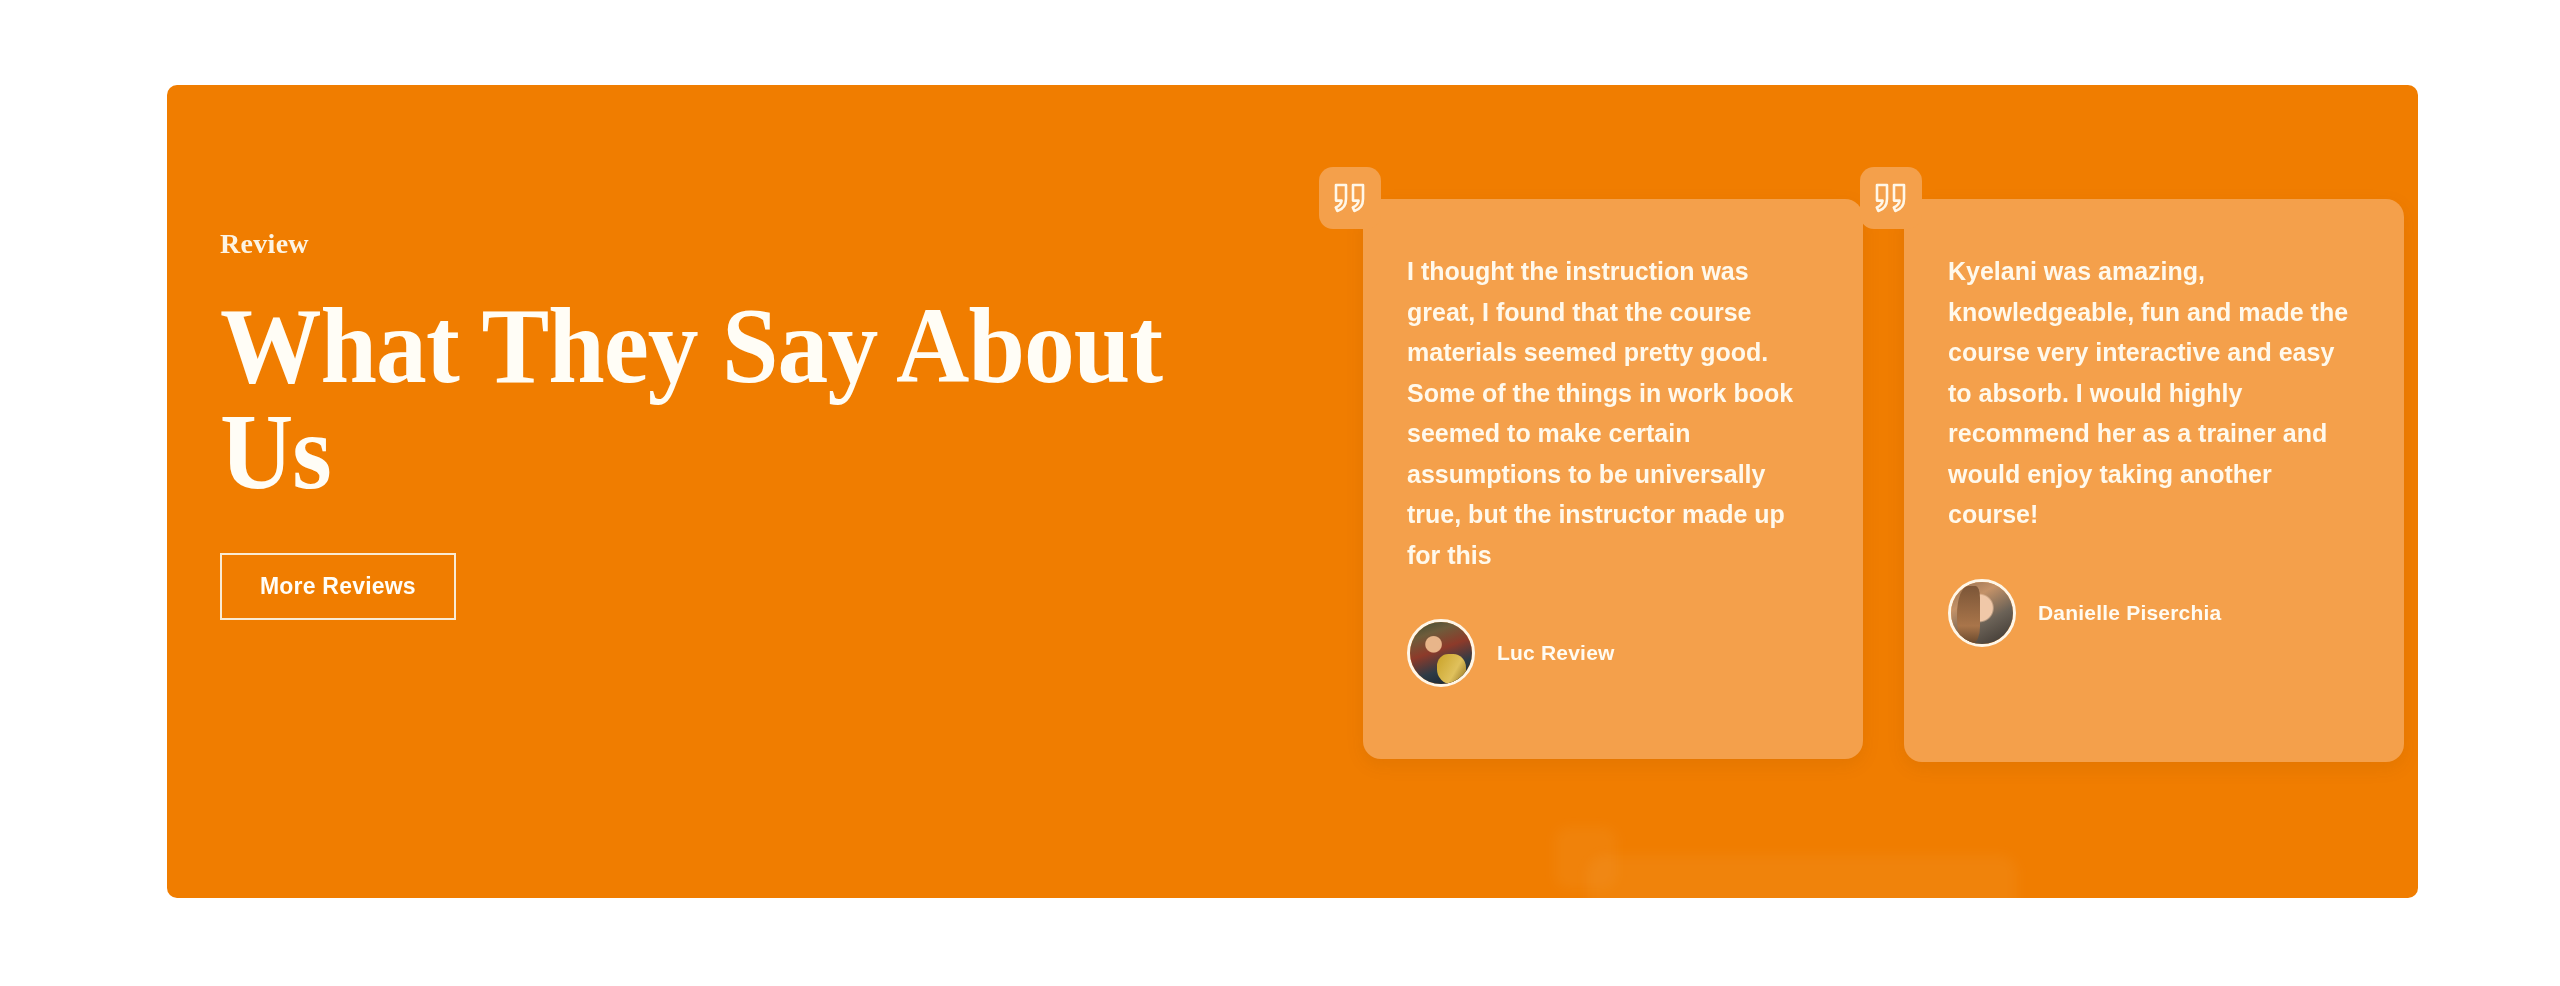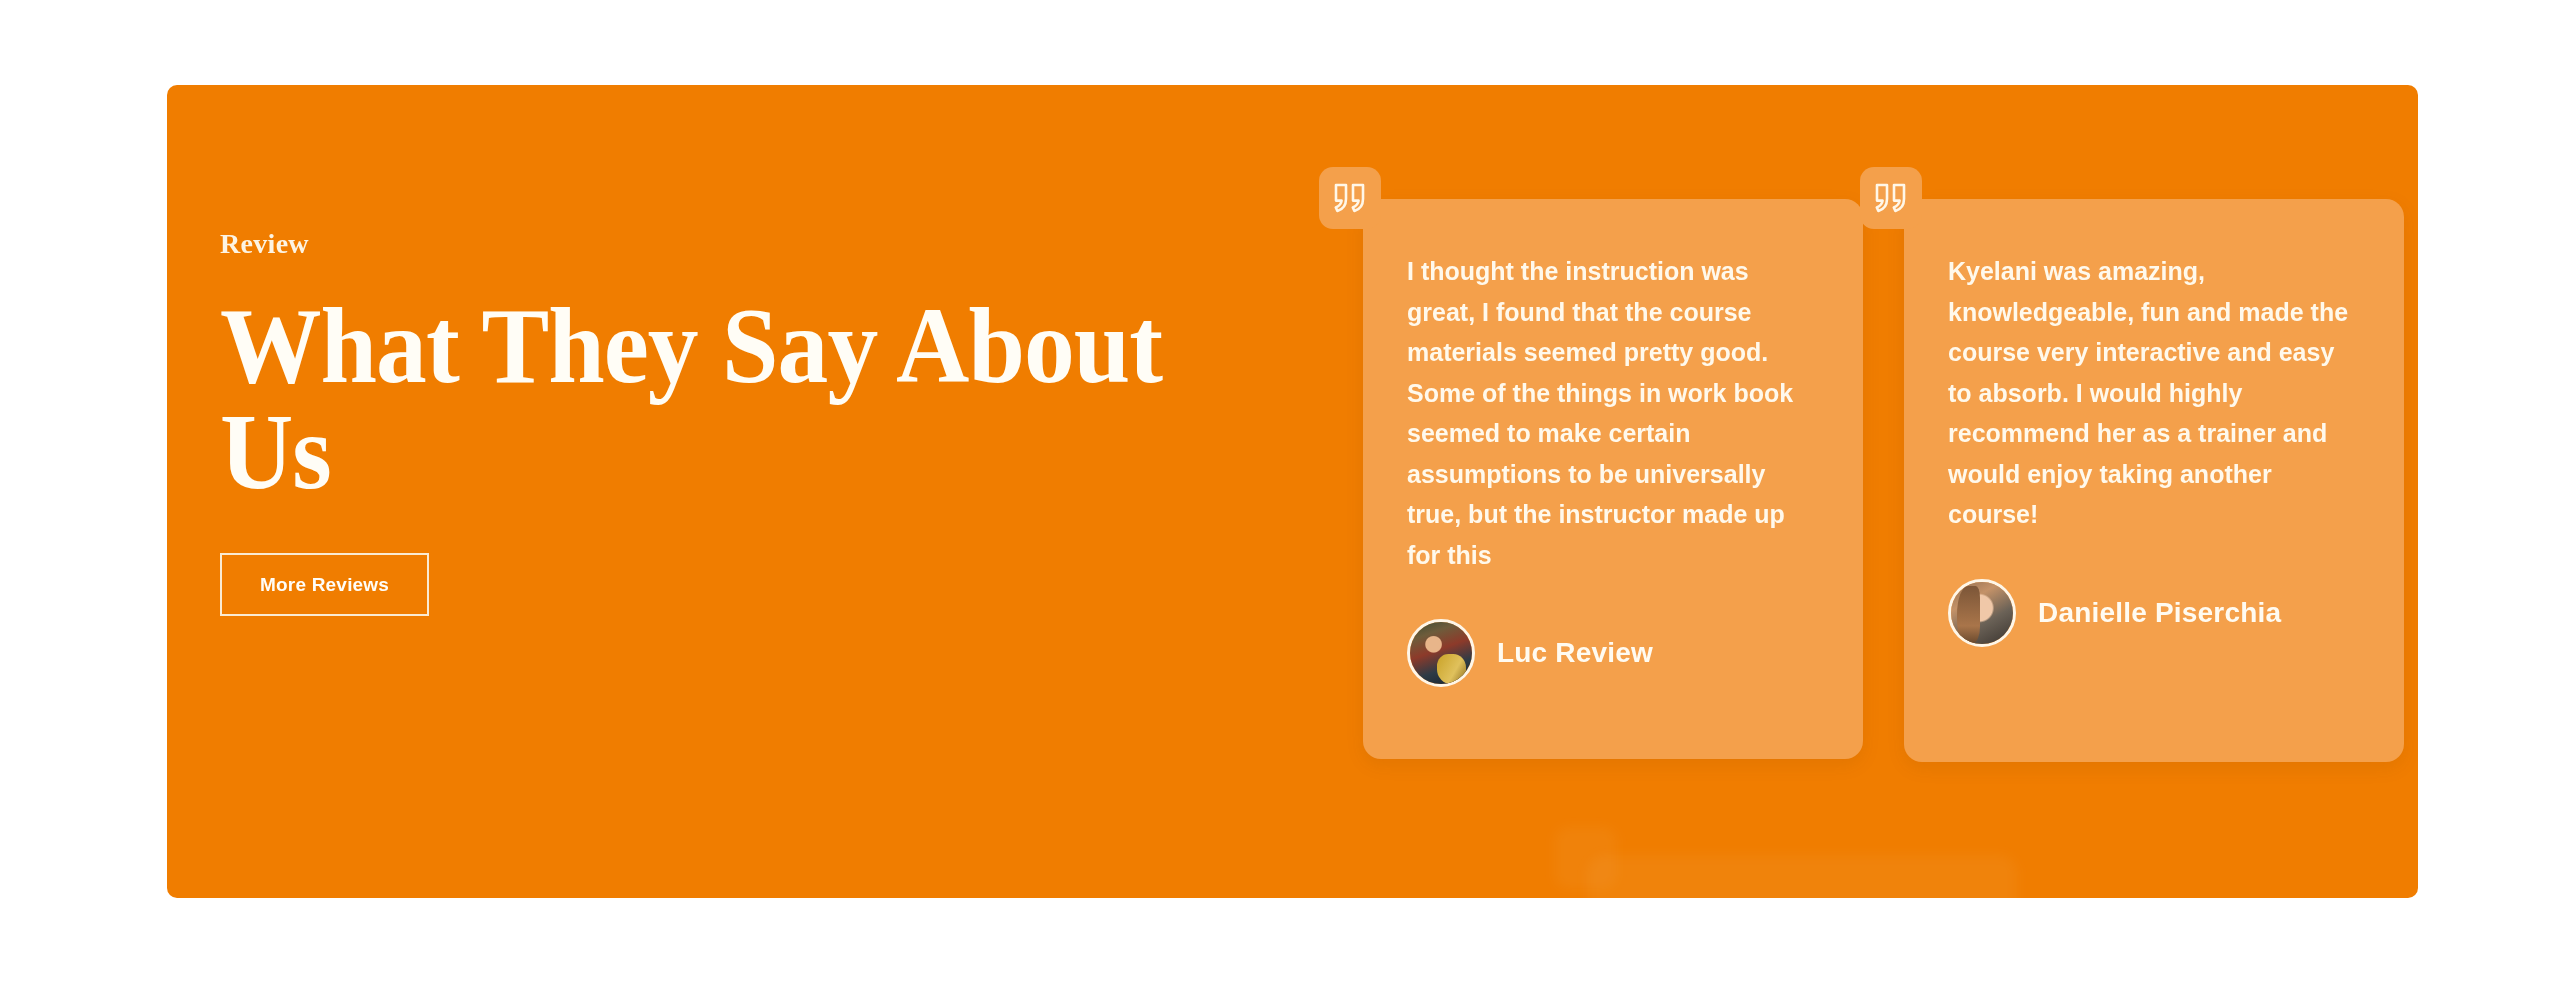--- a/index.html
+++ b/index.html
@@ -73,21 +73,21 @@
 
   .btn-more {
     display: inline-block;
     margin-top: 48px;
     padding: 20px 38px;
     border: 2px solid #FAEBD2;
     background: transparent;
     color: #FFFDF7;
     font-family: "Liberation Sans", sans-serif;
     font-weight: bold;
-    font-size: 19px;
+    font-size: 23px;
     letter-spacing: 0.2px;
     border-radius: 0;
     cursor: pointer;
     line-height: 1;
   }
 
   
   .cards {
     position: absolute;
     left: 1152px;
@@ -184,21 +184,21 @@
     position: absolute;
     left: 10%; top: 8%;
     width: 36%; height: 92%;
     background: linear-gradient(180deg, #7C5638 0%, #A9754A 70%, #6B4A2E 100%);
     border-radius: 50% 20% 30% 40%;
   }
 
   .author-name {
     font-family: "Liberation Sans", sans-serif;
     font-weight: bold;
-    font-size: 28px;
+    font-size: 21px;
     color: #FFFBF1;
     letter-spacing: 0.2px;
     white-space: nowrap;
   }
 
   
   .ghost-card {
     position: absolute;
     left: 1420px;
     top: 770px;

